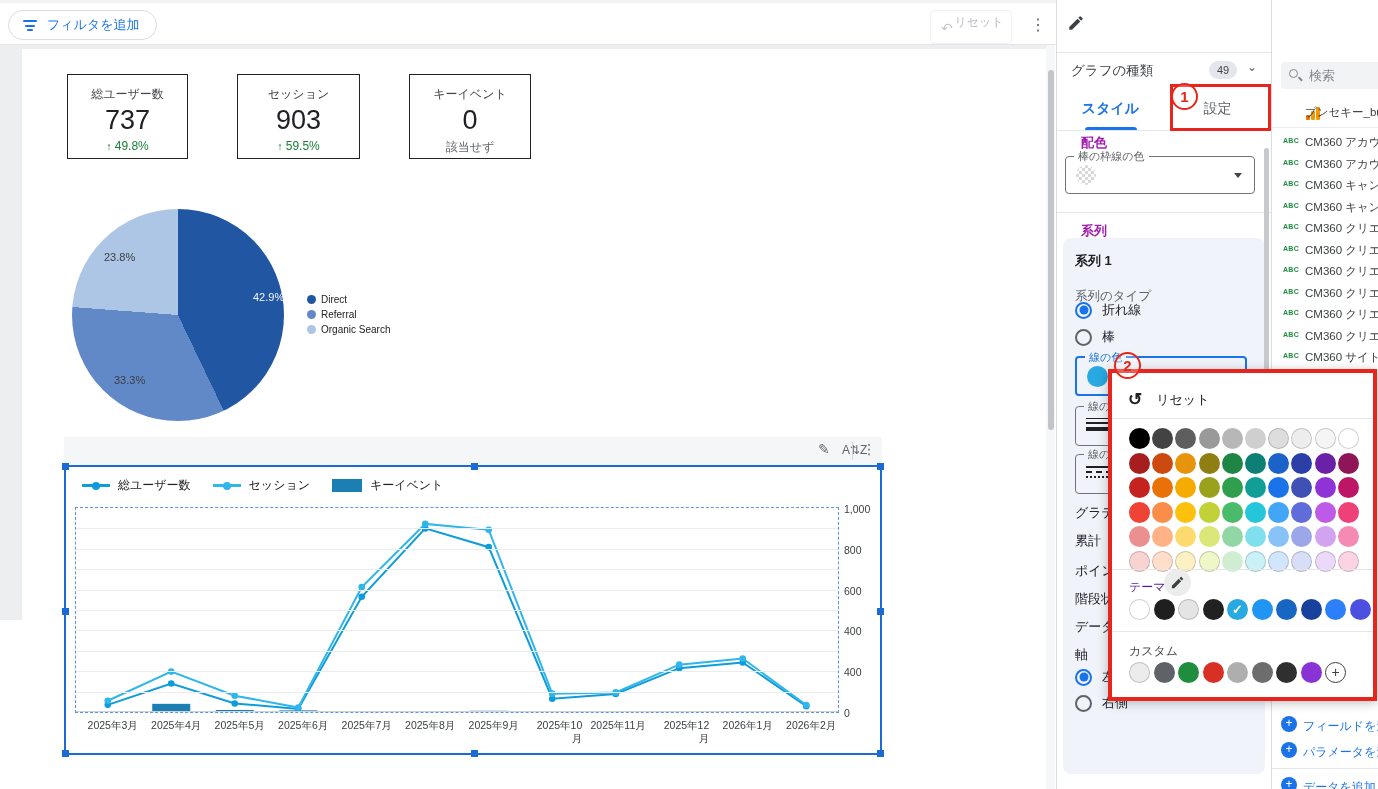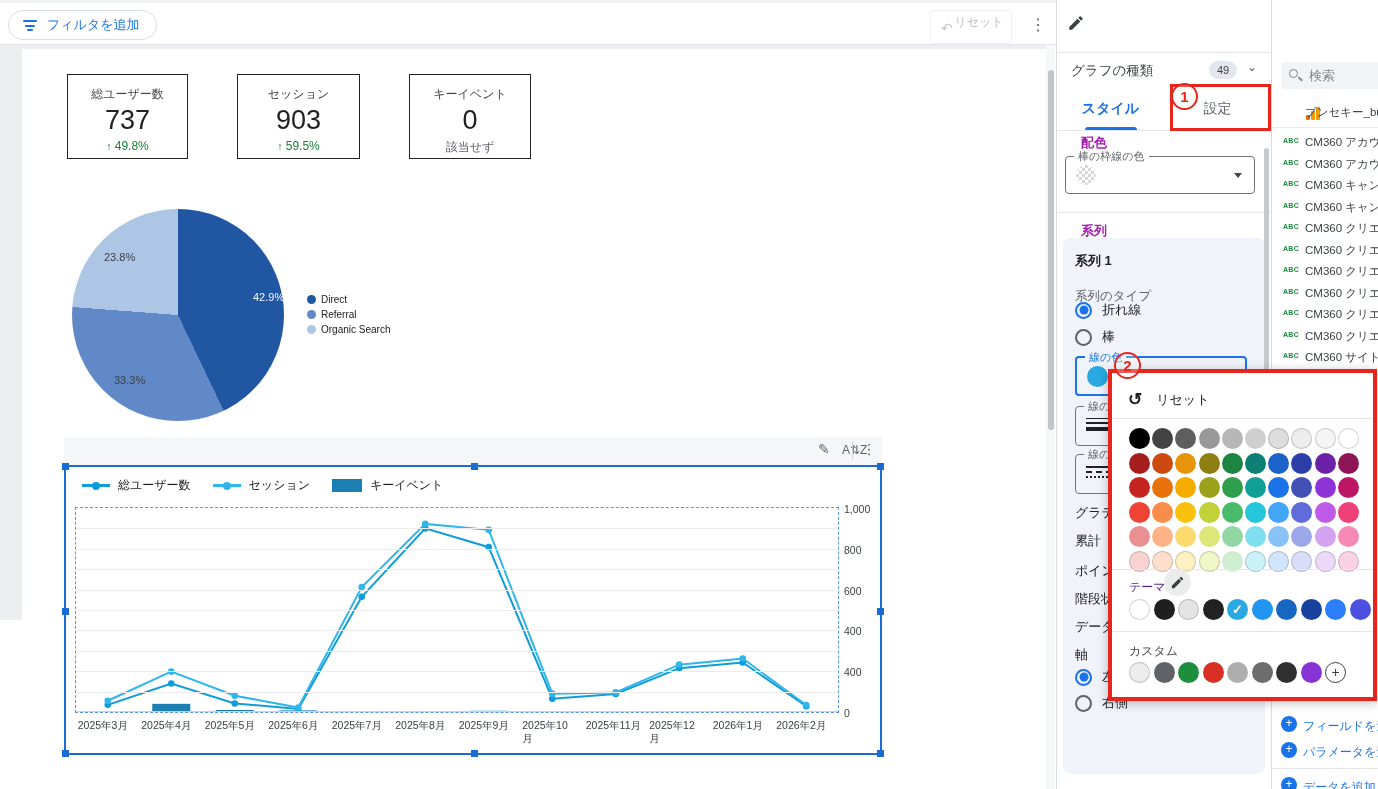--- a/index.html
+++ b/index.html
@@ -58,21 +58,21 @@
   .lg-line::after { content:""; position:absolute; left:50%; top:50%; transform:translate(-50%,-50%);
     width:8px; height:8px; border-radius:50%; background:var(--c); }
   .lg-bar { width:30px; height:13px; background:var(--c); }
   .plot { position:absolute; left:54px; top:459px; width:762px; height:204px;
     outline:1px dashed #5a93e8; background:#fff; }
   .gridline { position:absolute; left:0; width:100%; height:1px; background:#ececec; }
   .baseline { position:absolute; left:0; bottom:0; width:100%; height:1px; background:#cfd1d4; }
   .y-axis { position:absolute; left:822px; top:459px; width:40px; height:204px; }
   .ytick { position:absolute; left:0; font-size:10.5px; color:#3c4043; }
   .x-axis { position:absolute; left:54px; top:670px; width:762px; height:34px; }
-  .xtick { position:absolute; width:60px; text-align:left; font-size:10.5px; color:#3c4043;
+  .xtick { position:absolute; width:60px; text-align:right; font-size:10.5px; color:#3c4043;
     white-space:pre-line; line-height:1.25; }
 
   
   .props { position:absolute; left:1056px; top:0; width:215px; height:789px; background:#fff;
     border-left:1px solid #dadce0; z-index:10; }
   .pp-header { position:absolute; left:0; top:0; width:100%; height:53px; border-bottom:1px solid #e4e6e8;
     padding:8px 12px 0 10px; }
   .pp-title { margin-left:28px; font-size:14.5px; color:#202124; line-height:1.35; }
   .pencil-ic { position:absolute; left:10px; top:14px; width:18px; height:18px; fill:#3c4043; }
   .pp-type { position:absolute; left:0; top:54px; width:100%; height:34px; }

